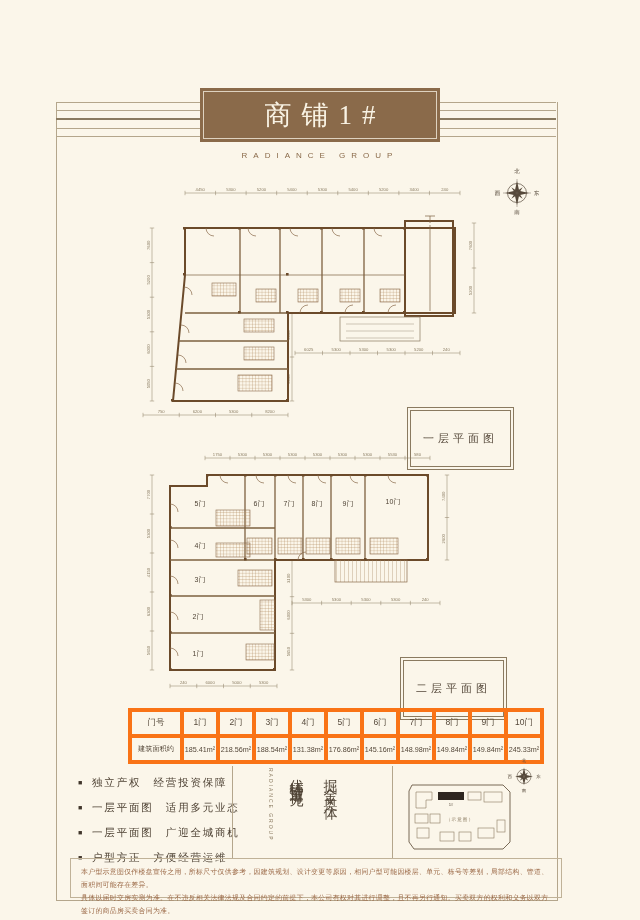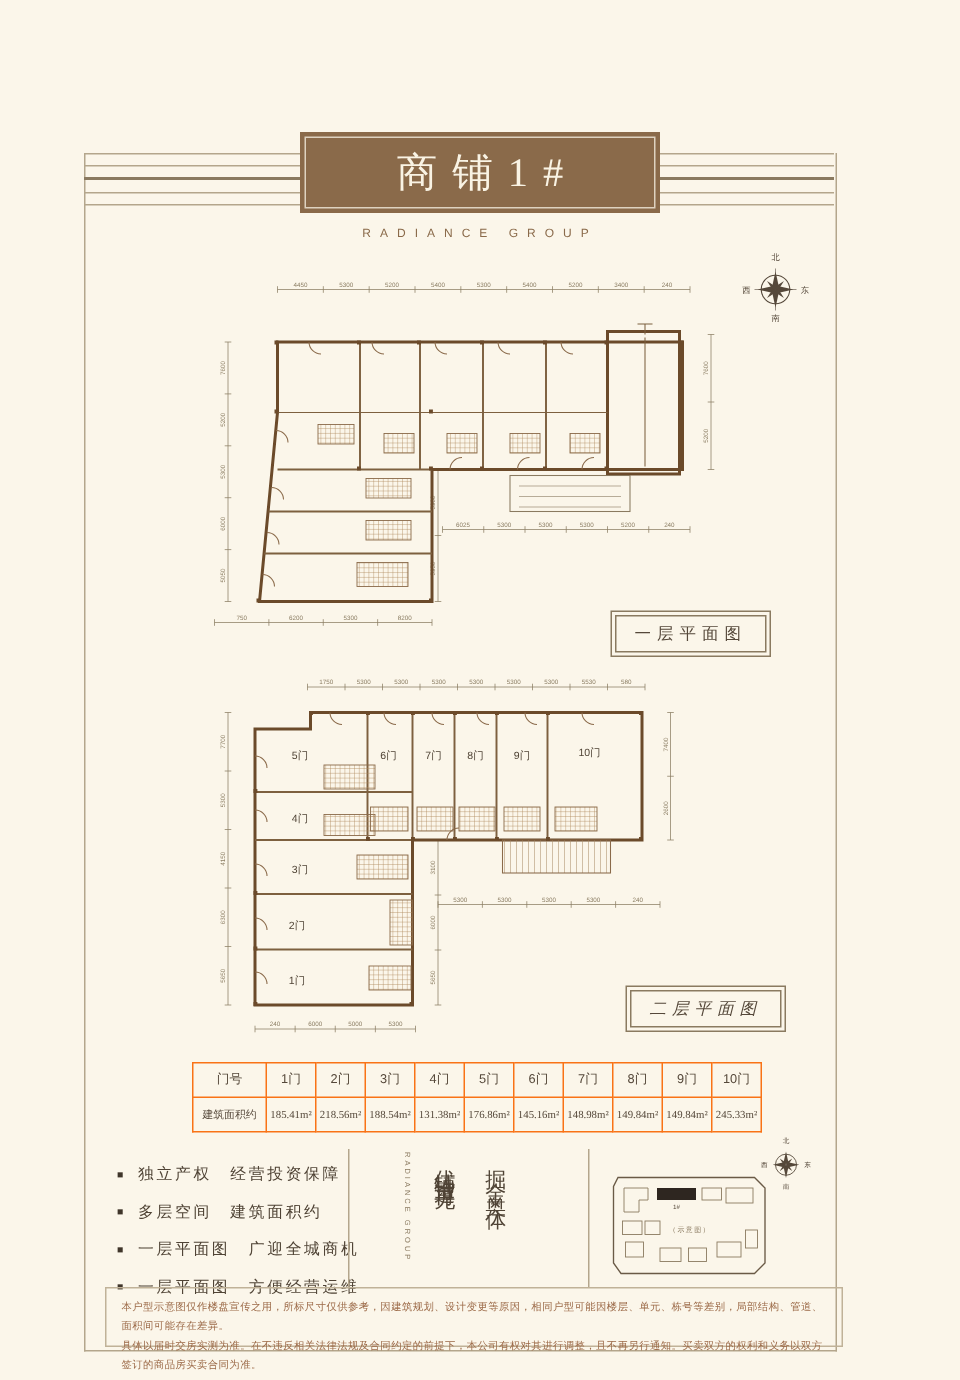--- a/index.html
+++ b/index.html
@@ -26,30 +26,30 @@
               letter-spacing:10px;padding-left:10px;}
   .brand{position:absolute;left:200px;top:151px;width:240px;text-align:center;font-size:8px;
          letter-spacing:6px;color:#8a6a4a;}
   
   .compass1{position:absolute;left:494px;top:167px;width:46px;height:48px;}
   .compass2{position:absolute;left:507px;top:757px;width:34px;height:36px;}
   
   .plan1{position:absolute;left:140px;top:183px;width:360px;height:255px;}
   .plan2{position:absolute;left:140px;top:448px;width:360px;height:245px;}
   .plan-label{position:absolute;border:1px solid #8a7a60;outline:1px solid #8a7a60;outline-offset:2px;
-              padding:4px 12px;font-size:11px;letter-spacing:4px;color:#55483a;background:#fbf6ea;}
+              padding:20px 12px;font-size:11px;letter-spacing:4px;color:#55483a;background:#fbf6ea;}
   #label1{left:410px;top:410px;}
-  #label2{left:420px;top:660px;font-style:italic;}
+  #label2{left:403px;top:660px;}
   
   .area-table{position:absolute;left:128px;top:708px;border-collapse:collapse;table-layout:fixed;}
-  .area-table th,.area-table td{border:1px solid #f97316;height:22px;text-align:center;vertical-align:middle;
+  .area-table th,.area-table td{border:4px solid #f97316;height:22px;text-align:center;vertical-align:middle;
               font-weight:normal;color:#55483a;padding:0;width:32px;}
   .area-table th:first-child,.area-table td:first-child{width:48px;}
   .area-table th{font-size:8.5px;}
-  .area-table td{font-size:7.2px;font-family:Liberation Serif, serif;}
+  .area-table td{font-size:7.2px;}
   
   .features{position:absolute;left:78px;top:776px;list-style:none;margin:0;padding:0;font-family:Liberation Serif, serif;}
   .features li{font-size:10.5px;letter-spacing:1.8px;margin-bottom:11px;color:#4f4335;display:flex;align-items:center;}
   .features .sq{font-size:7px;margin-right:8px;color:#3f352a;}
   .vdiv{position:absolute;top:766px;height:92px;width:1px;background:#b4a68c;}
   #vd1{left:232px;}
   #vd2{left:392px;}
   .slogan{position:absolute;left:258px;top:768px;height:98px;writing-mode:vertical-rl;}
   .slogan .s1{font-size:14px;letter-spacing:9px;color:#4f4335;margin-left:16px;}
   .slogan .s2{font-size:14px;letter-spacing:3px;color:#4f4335;margin-left:14px;}
@@ -439,29 +439,29 @@
       </tbody>
   </table>
 
   <ul class="features">
       <li>
         <span class="sq">■</span>
         <span>独立产权　经营投资保障</span>
       </li>
       <li>
         <span class="sq">■</span>
-        <span>多层空间　建筑面积约</span>
+        <span>一层平面图　适用多元业态</span>
       </li>
       <li>
         <span class="sq">■</span>
         <span>一层平面图　广迎全城商机</span>
       </li>
       <li>
         <span class="sq">■</span>
-        <span>一层平面图　方便经营运维</span>
+        <span>户型方正　方便经营运维</span>
       </li>
     </ul>
   <div class="vdiv" id="vd1"></div>
   <div class="vdiv" id="vd2"></div>
 
   <div class="slogan">
     <div class="s1">掘金奥体</div>
     <div class="s2">优铺错过再无</div>
     <div class="s3">RADIANCE GROUP</div>
   </div>

